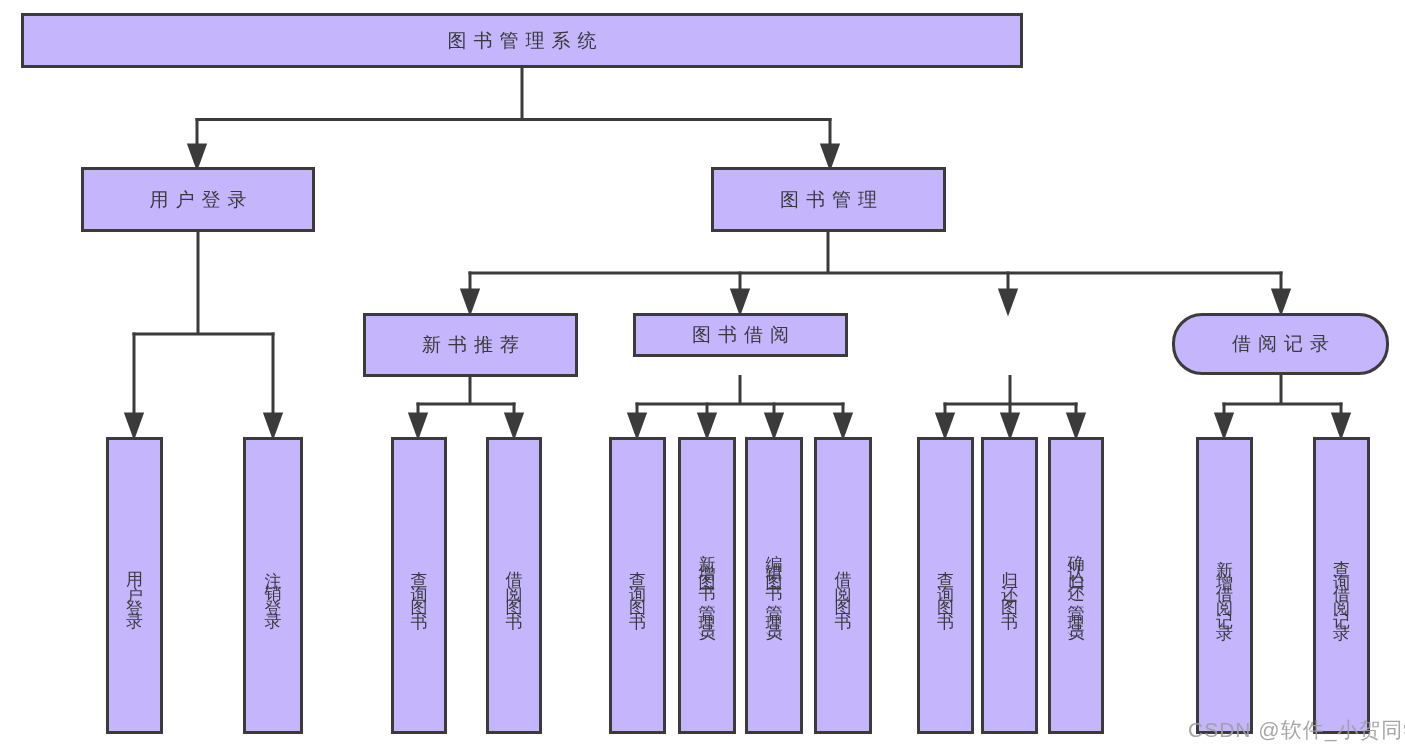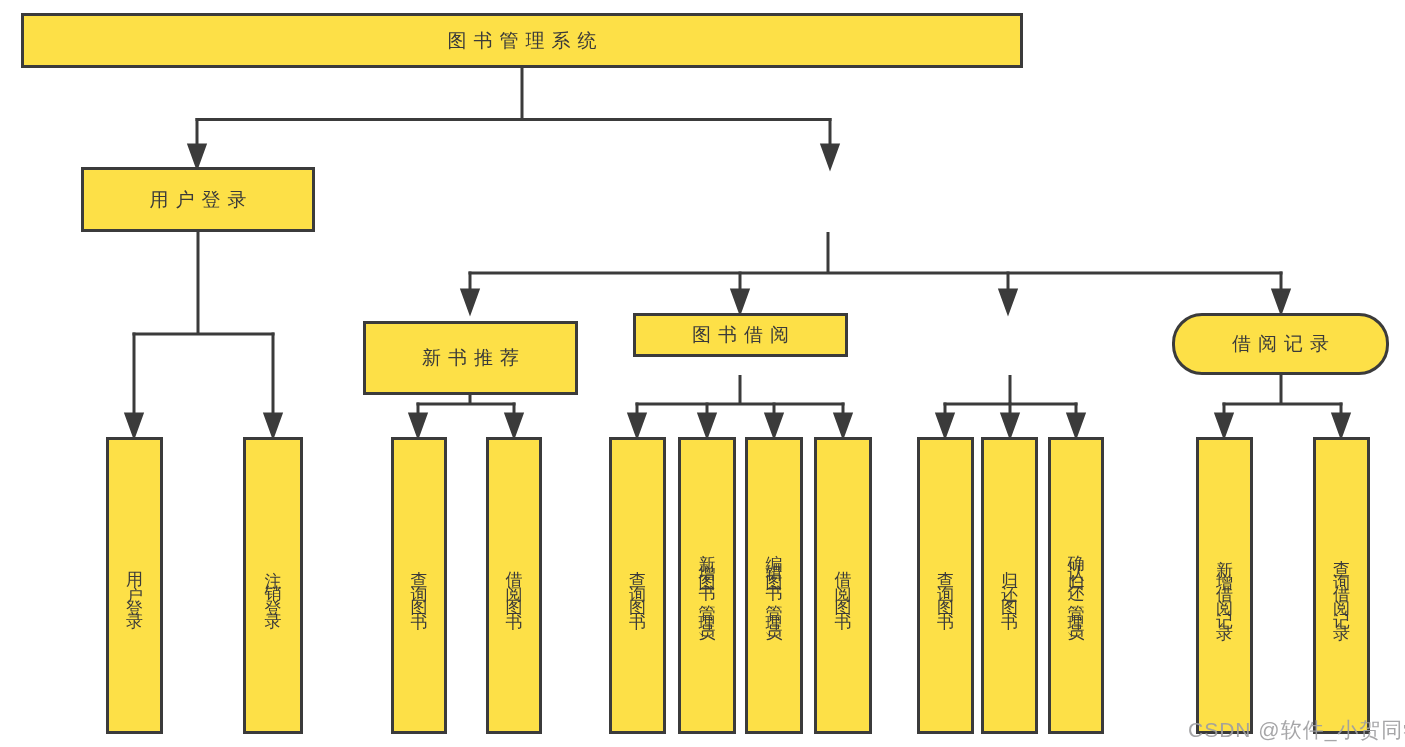--- a/index.html
+++ b/index.html
@@ -16,21 +16,21 @@
   }
   .wires {
     position: absolute;
     left: 0; top: 0;
     z-index: 1;
   }
   .box {
     position: absolute;
     box-sizing: border-box;
     border: 3px solid #3b3b3b;
-    background: #fde047;
+    background: #c4b5fd;
     display: flex;
     align-items: center;
     justify-content: center;
     z-index: 2;
   }
   .hlabel {
     font-size: 19px;
     letter-spacing: 7px;
     text-indent: 7px;
     color: #3a3a3a;
@@ -131,22 +131,25 @@
     </g>
   </svg>
 
   <div class="box" style="left:21px; top:13px; width:1002px; height:55px;">
     <span class="hlabel">图书管理系统</span>
   </div>
 
   <div class="box" style="left:81px; top:167px; width:234px; height:65px;">
     <span class="hlabel">用户登录</span>
   </div>
-
-  <div class="box" style="left:363px; top:313px; width:215px; height:74px;margin-top:8px;">
+  <div class="box" style="left:711px; top:167px; width:235px; height:65px;">
+    <span class="hlabel">图书管理</span>
+  </div>
+
+  <div class="box" style="left:363px; top:313px; width:215px; height:64px;">
     <span class="hlabel">新书推荐</span>
   </div>
   <div class="box" style="left:633px; top:313px; width:215px; height:44px;">
     <span class="hlabel">图书借阅</span>
   </div>
   <div class="box" style="left:1172px; top:313px; width:217px; height:62px;border-radius:30px;">
     <span class="hlabel">借阅记录</span>
   </div>
 
   <div class="box" style="left:106px; top:437px; width:57px; height:297px;">

